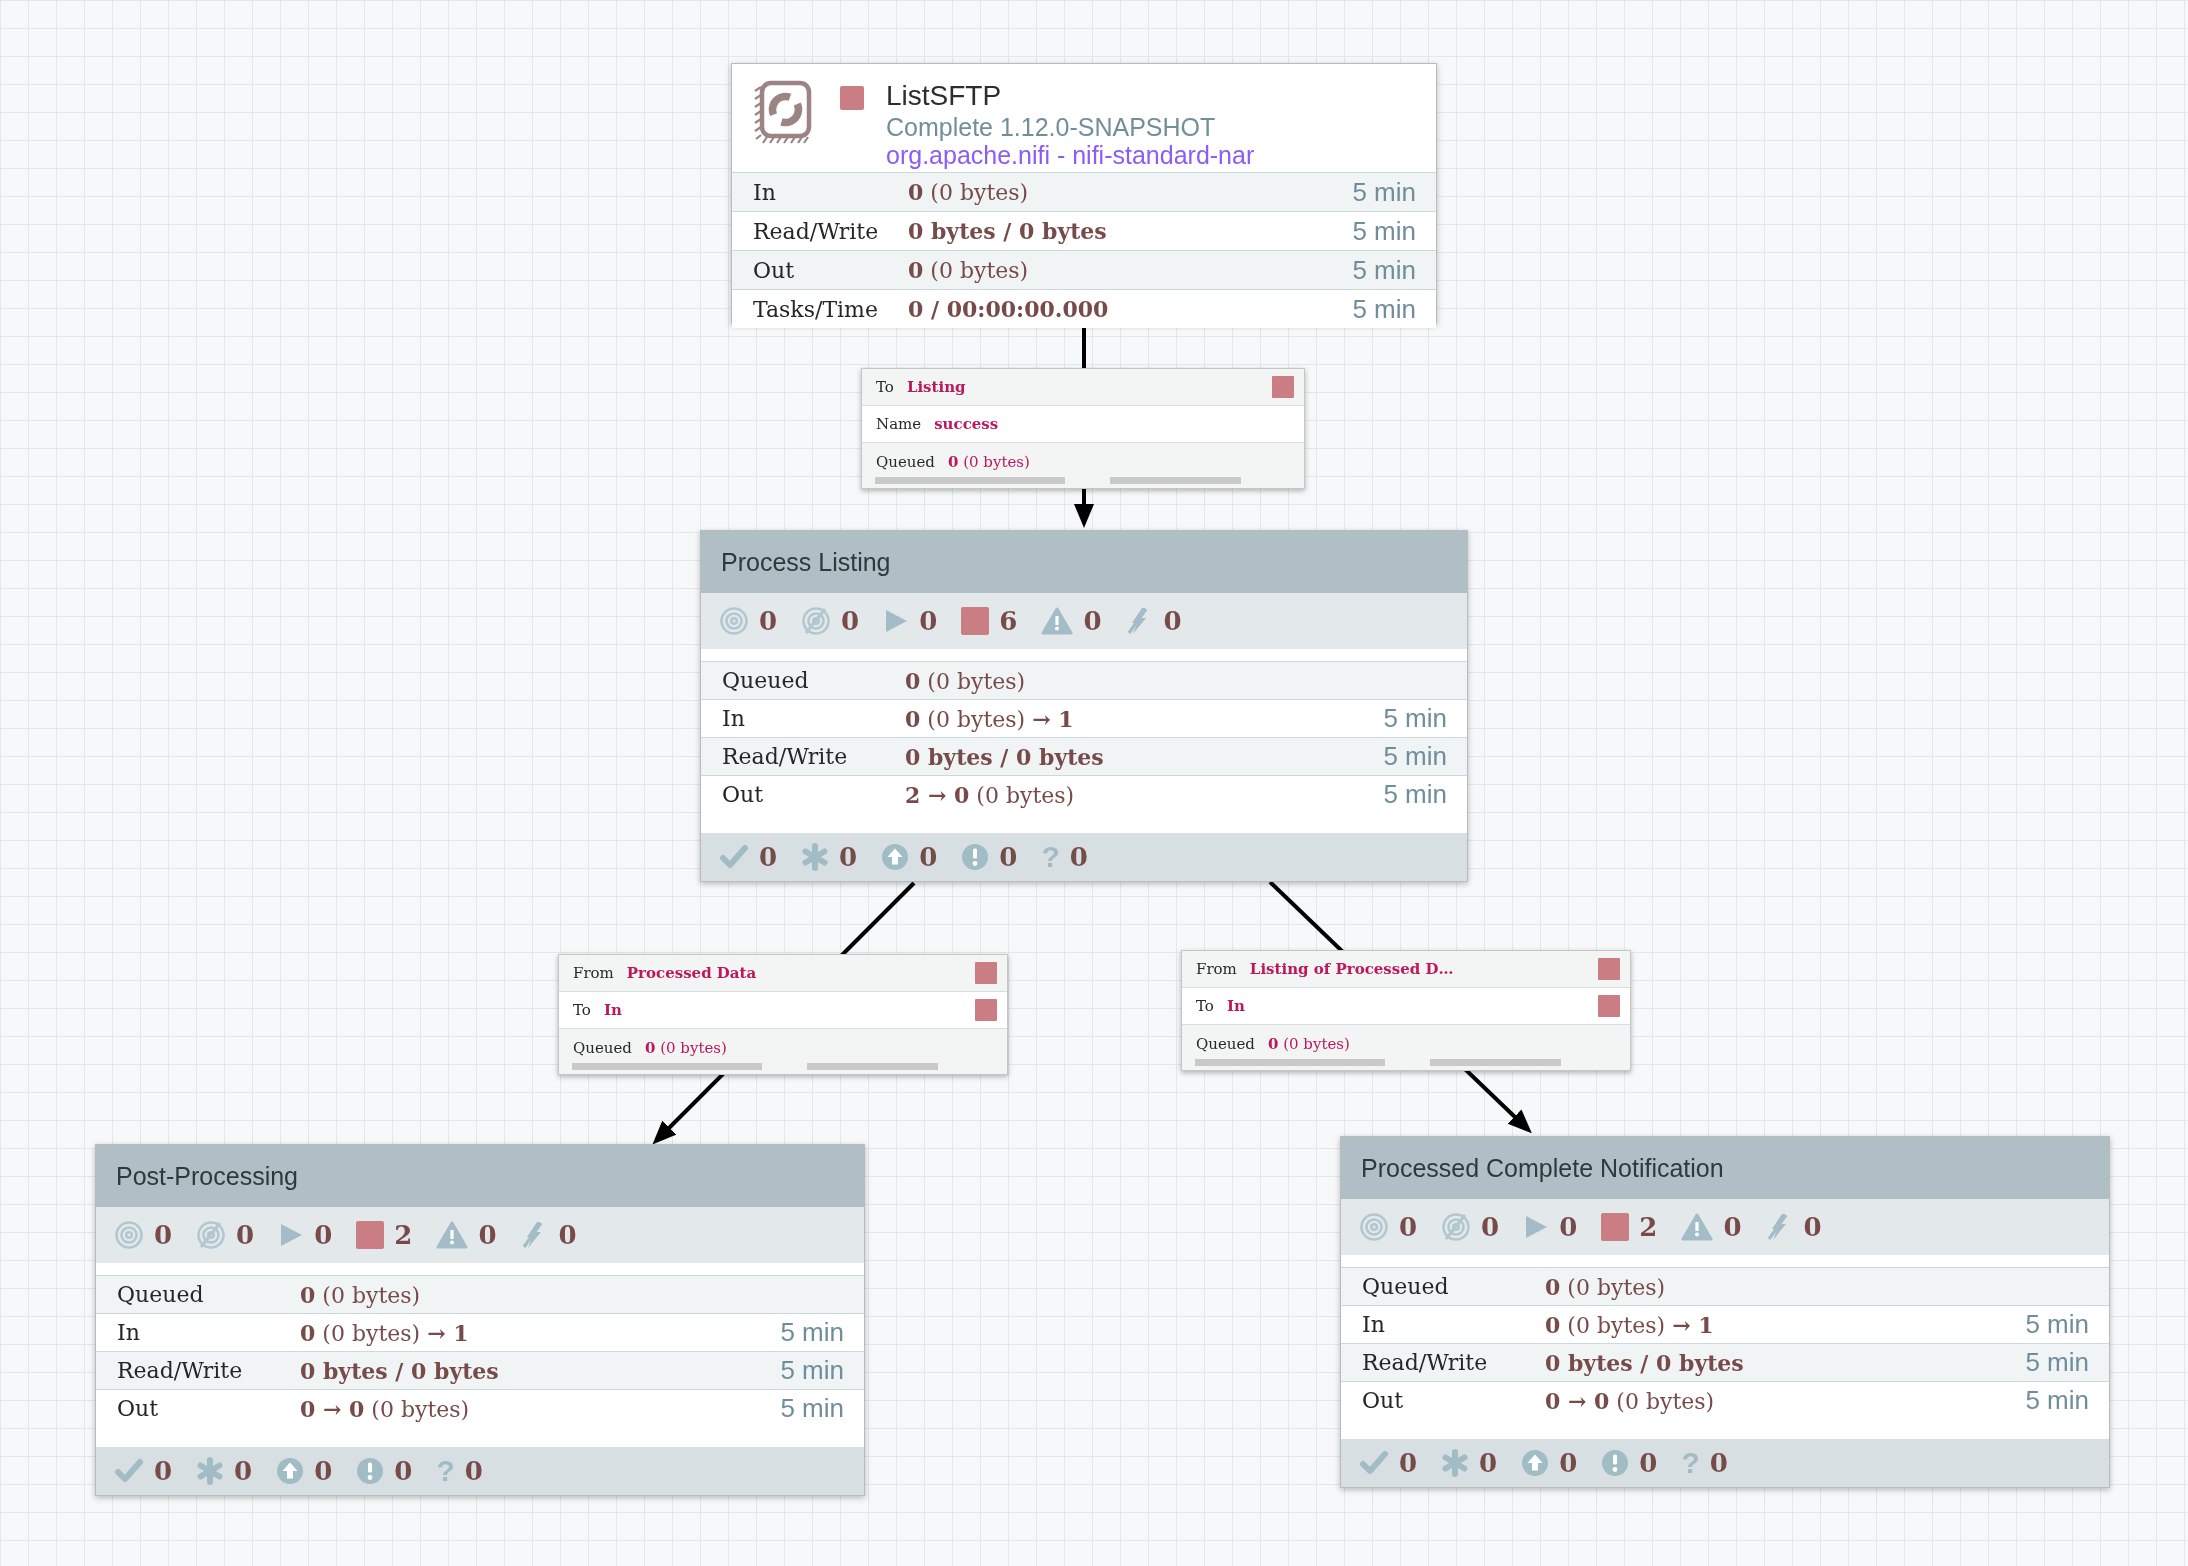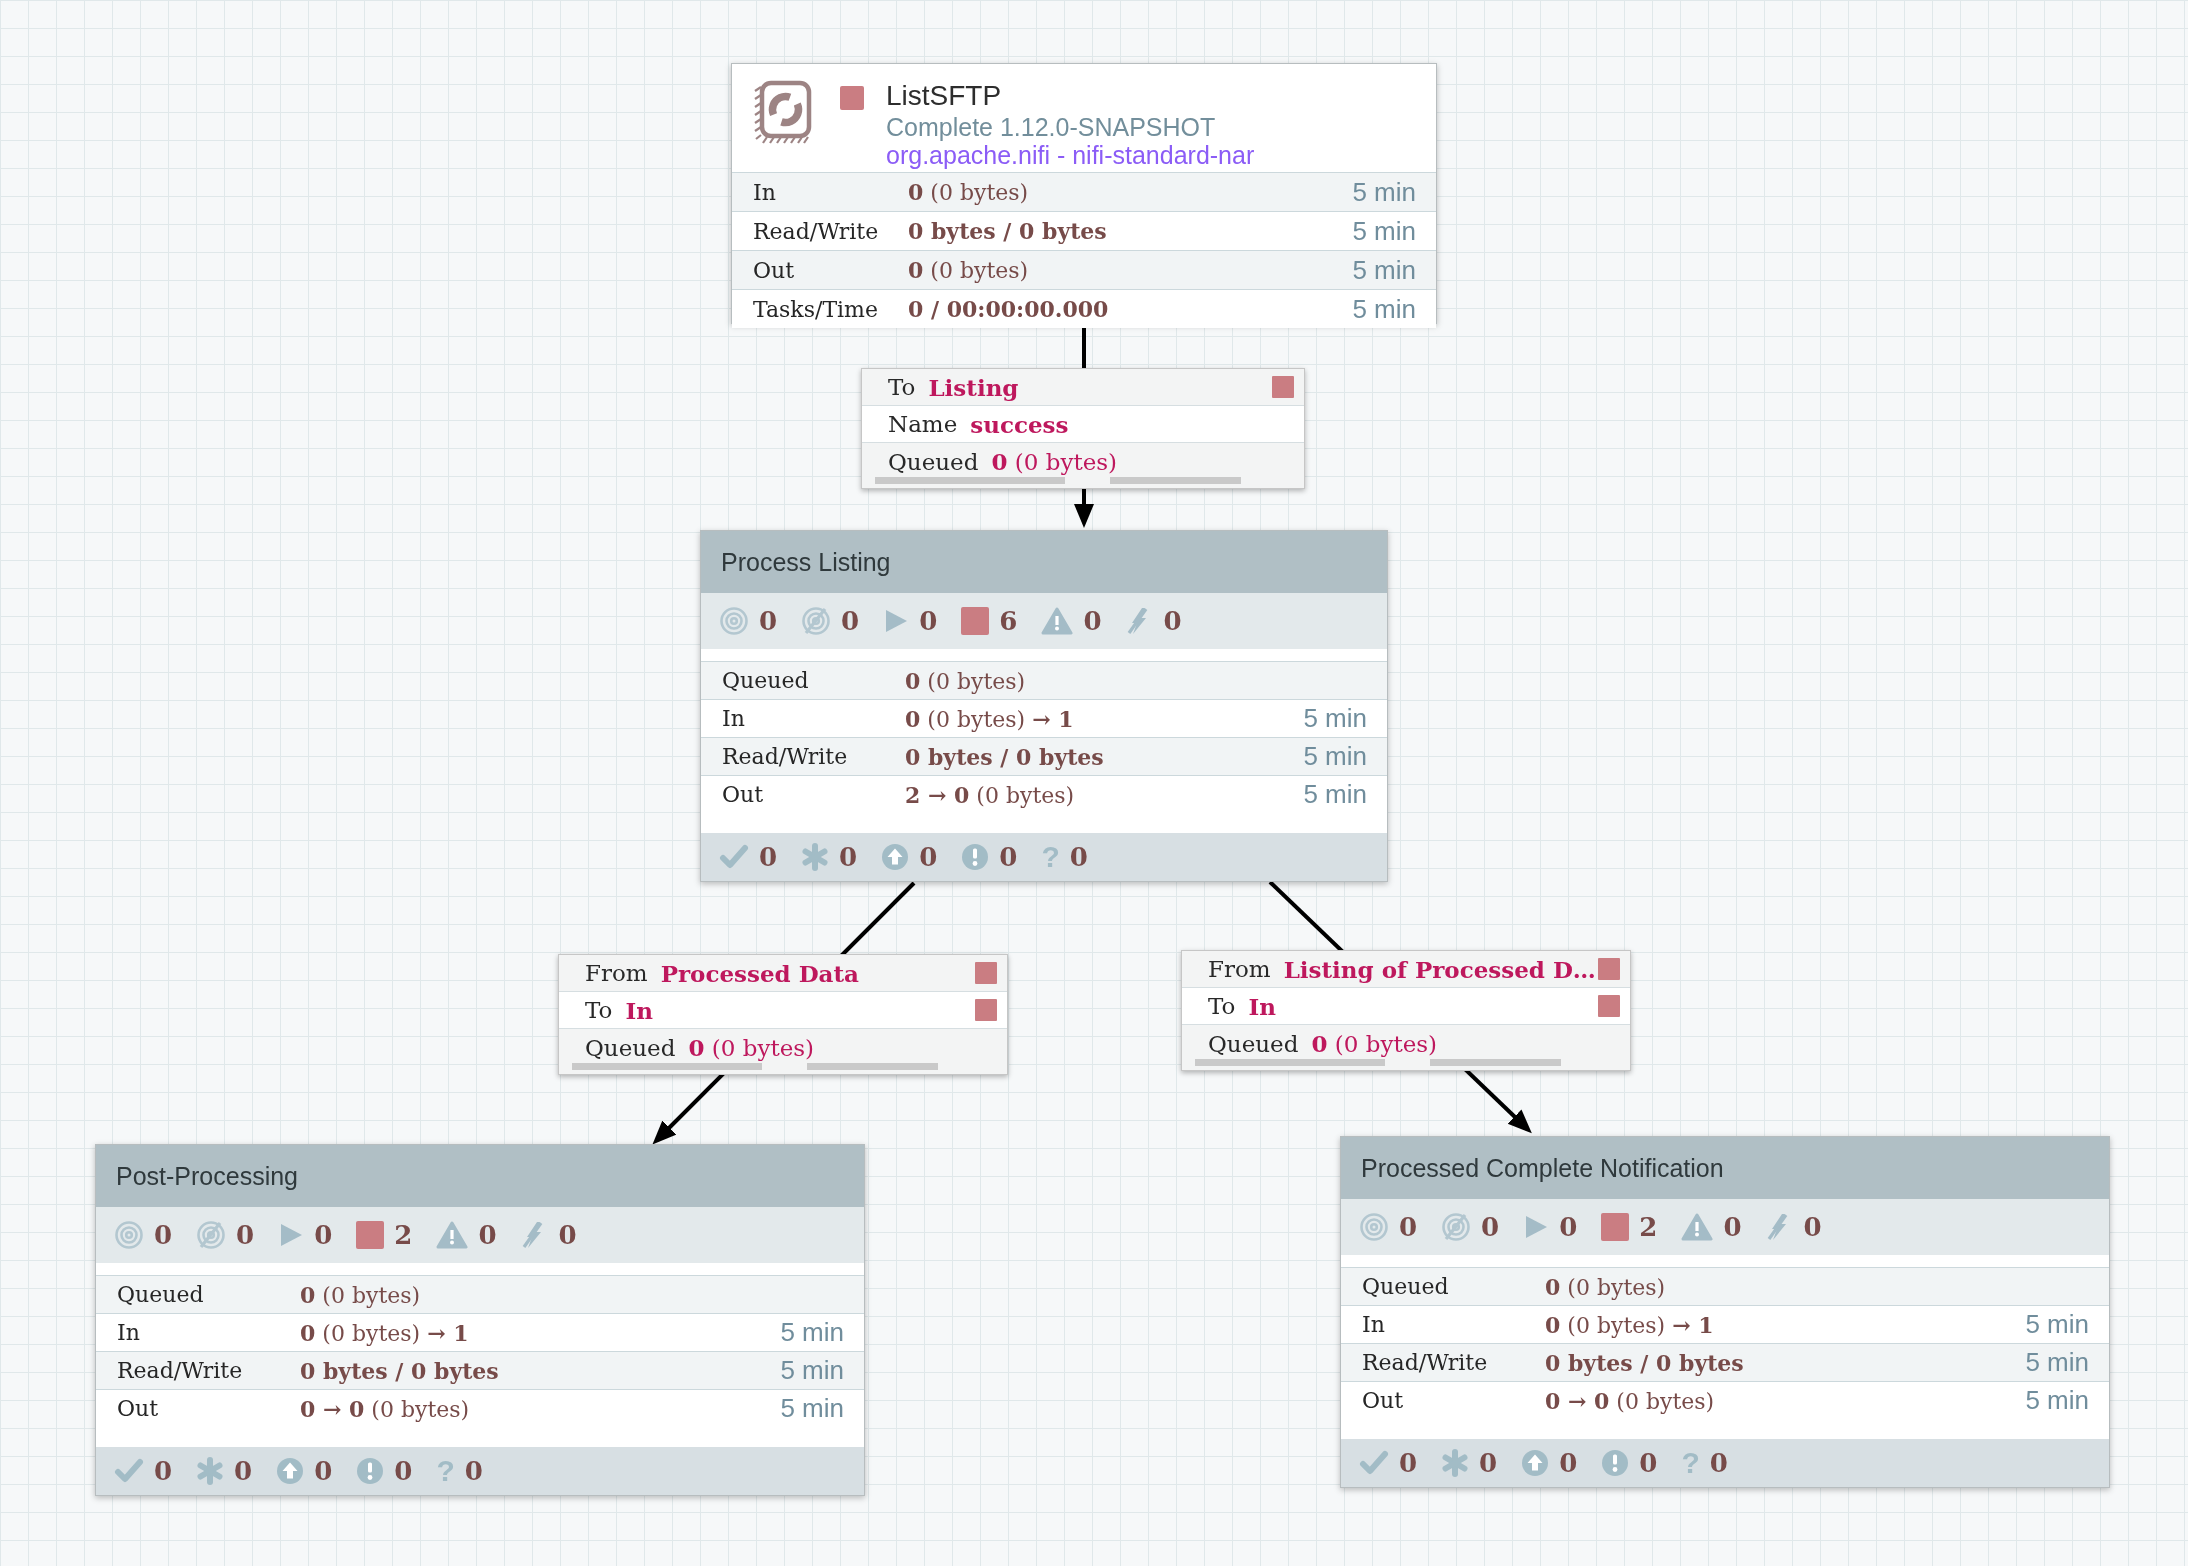--- a/index.html
+++ b/index.html
@@ -31,33 +31,33 @@
   .proc-rows .stat-label{width:155px;}
   .grp .stat-row{height:37px;}
   .grp .stat-label{width:183px;}
   .stat-value{color:#774b49;white-space:pre;}
   .stat-value b{font-weight:700;}
   .stat-time{position:absolute;right:20px;font-family:"Liberation Sans",sans-serif;
              font-size:26px;color:#708d9c;}
   
   .conn{position:absolute;width:444px;background:#fff;border:1px solid #c6c6c6;
         box-shadow:0 2px 5px rgba(0,0,0,.28);z-index:3;box-sizing:border-box;}
-  .conn-row{position:relative;height:36px;display:flex;align-items:center;padding-left:26px;
-            font-family:"DejaVu Serif",serif;font-size:23px;color:#282828;border-top:1px solid #d6dee1;}
+  .conn-row{position:relative;height:36px;display:flex;align-items:center;padding-left:14px;
+            font-family:"DejaVu Serif",serif;font-size:15px;color:#282828;border-top:1px solid #d6dee1;}
   .conn-row:first-child{border-top:none;}
   .conn-row.alt{background:#f3f4f4;}
   .conn-row.tall{height:46px;padding-bottom:8px;box-sizing:border-box;}
   .conn-val{margin-left:13px;color:#be185d;white-space:pre;}
   .conn-val b{font-weight:700;}
   .conn-square{position:absolute;right:10px;top:7px;width:22px;height:22px;background:#ca7d82;border-radius:1px;}
   .bar{position:absolute;bottom:4px;height:7px;background:#c9c9c9;}
   .bar.left{left:13px;width:190px;}
   .bar.right{left:248px;width:131px;}
   
-  .grp{width:688px;height:352px;}
+  .grp{width:768px;height:352px;}
   .grp-header{height:62px;background:#b0bfc5;display:flex;align-items:center;padding-left:20px;
               font-size:25px;font-weight:500;color:#2f393c;}
   .badge-row{height:56px;background:#e3e9eb;display:flex;align-items:center;padding-left:18px;}
   .badge{display:flex;align-items:center;margin-right:24px;}
   .badge .ic{margin-right:10px;flex:none;display:block;}
   .cnt{font-family:"DejaVu Serif",serif;font-size:26px;font-weight:600;color:#774b49;}
   .spacer{height:12px;background:#fff;}
   .stop-sq{width:28px;height:28px;background:#ca7d82;border-radius:2px;}
   .bottom-bar{position:absolute;left:0;right:0;bottom:0;height:48px;background:#d7dfe3;
               display:flex;align-items:center;padding-left:18px;}

